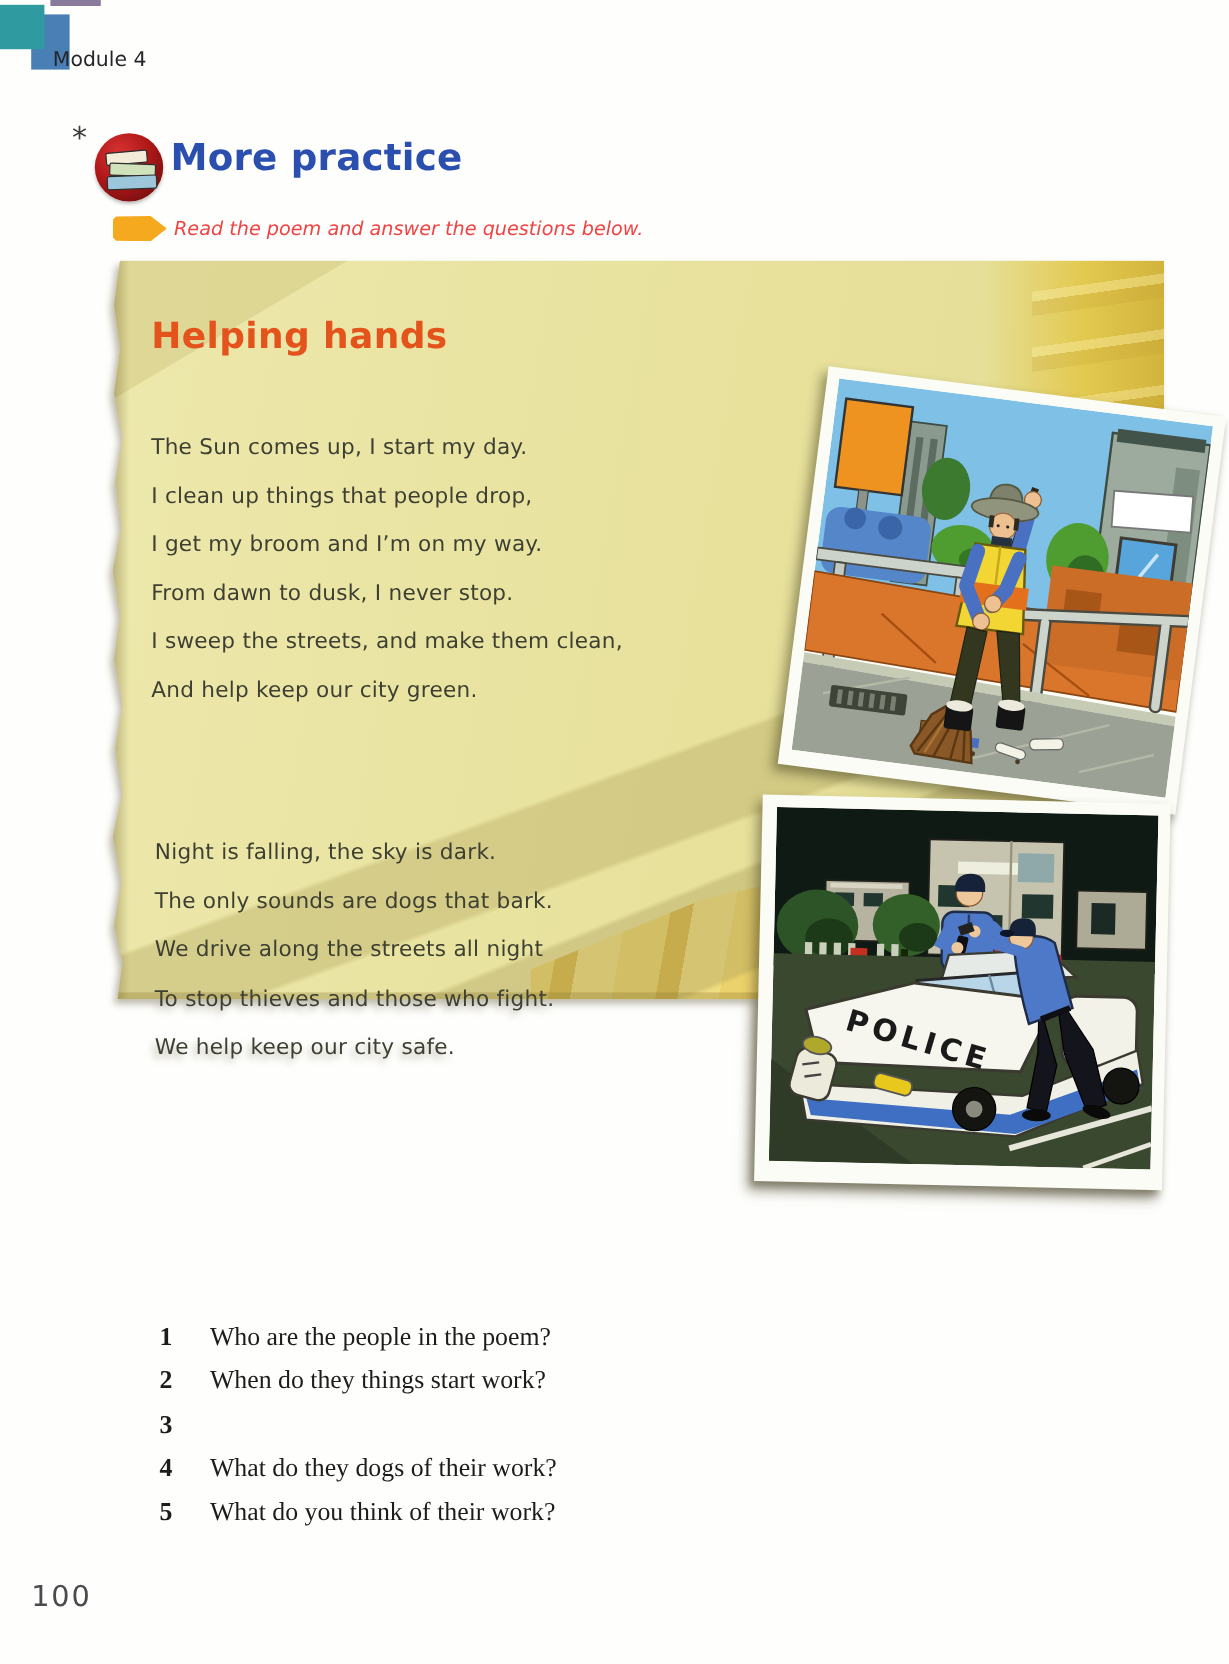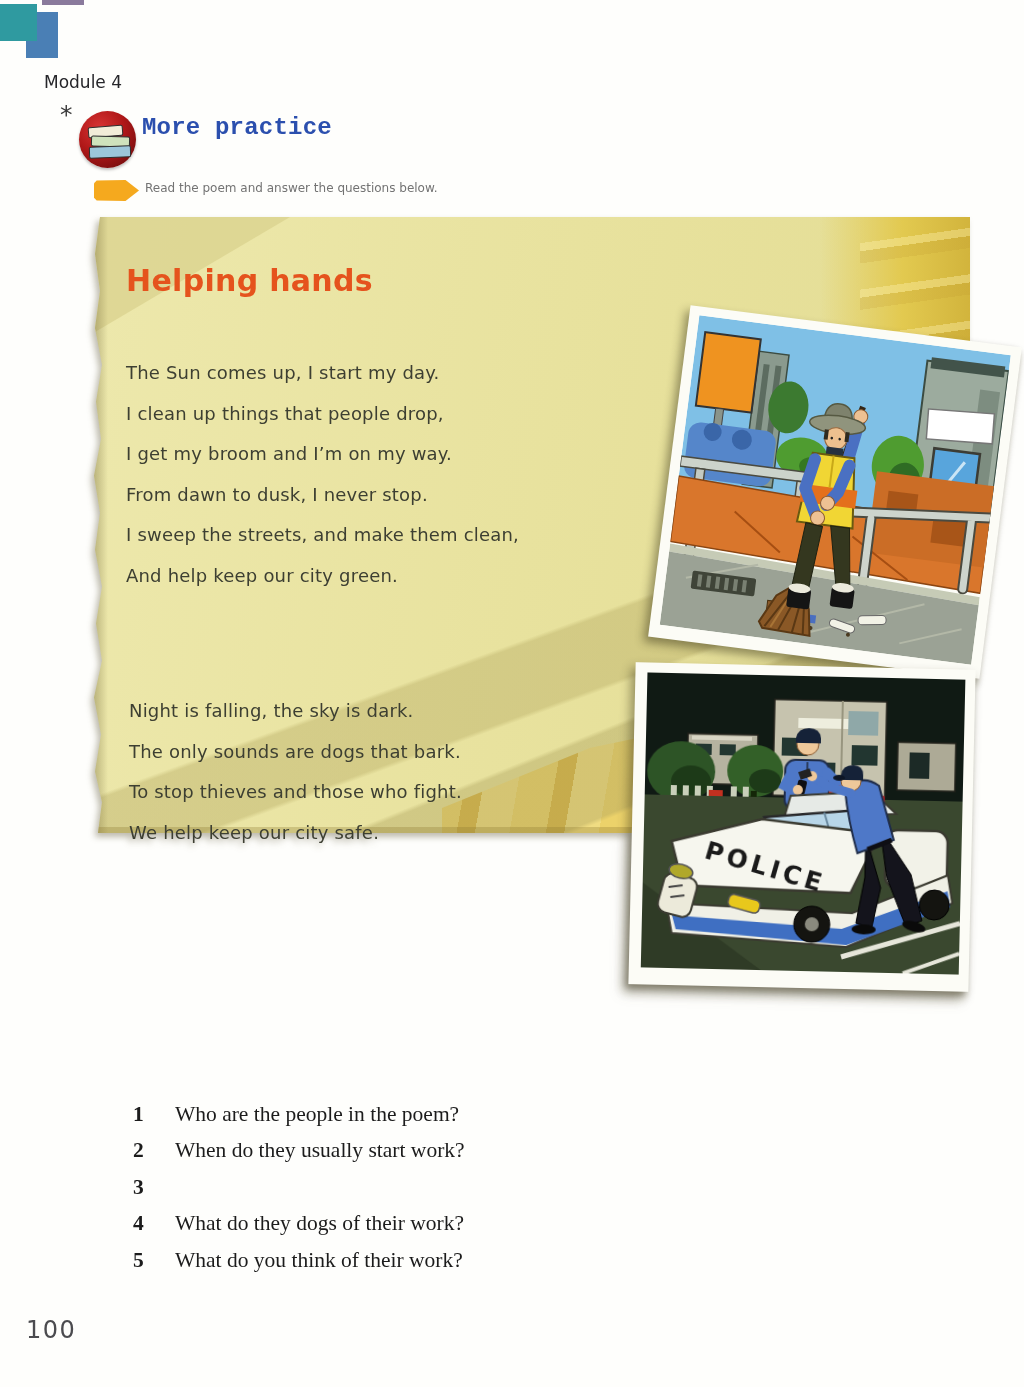--- a/index.html
+++ b/index.html
@@ -4,37 +4,37 @@
 <style>
   html,body{margin:0;padding:0;background:#ffffff;}
   #canvas{position:relative;width:1024px;height:1387px;background:#fefefc;overflow:hidden;
           font-family:"DejaVu Sans","Liberation Sans",sans-serif;}
 
   
   .sq{position:absolute;}
   #sq-purple{left:42px;top:0;width:42px;height:5px;background:#8a7a9c;}
   #sq-blue{left:26px;top:12px;width:32px;height:46px;background:#4a7fb5;}
   #sq-teal{left:0;top:4px;width:37px;height:37px;background:#2f9aa0;}
-  #module-label{position:absolute;left:44px;top:40px;font-size:17px;font-weight:500;color:#26262a;margin-top:32px;}
+  #module-label{position:absolute;left:44px;top:40px;font-size:17px;font-weight:500;color:#26262a;}
 
   
   #section-marker{position:absolute;left:60px;top:100px;font-size:25px;color:#3a3a3a;}
   #books-icon{position:absolute;left:79px;top:111px;width:57px;height:57px;border-radius:50%;
     background:radial-gradient(circle at 36% 30%,#d83434 0%,#b01818 45%,#7c0f10 80%,#5c0a0a 100%);
     box-shadow:0 2px 3px rgba(0,0,0,.25);}
   .book{position:absolute;border:1.5px solid #2e2e2e;border-radius:2px;}
   #book-1{left:9px;top:15px;width:33px;height:9px;background:#f2ecd8;transform:rotate(-5deg);}
   #book-2{left:12px;top:25px;width:37px;height:9px;background:#cfe2bc;transform:rotate(2deg);}
   #book-3{left:10px;top:35px;width:40px;height:10px;background:#9cc6da;transform:rotate(-2deg);}
-  #section-title{position:absolute;left:142px;top:114px;font-size:24px;font-weight:bold;color:#2b4fae;letter-spacing:.2px;font-family:Liberation Mono, monospace;}
+  #section-title{position:absolute;left:142px;top:114px;font-size:31px;font-weight:bold;color:#2b4fae;letter-spacing:.2px;}
 
   
   #instruction-bullet{position:absolute;left:94px;top:180px;width:45px;height:21px;background:#f5a91e;
     clip-path:polygon(0% 16%,6% 2%,70% 0%,100% 50%,70% 100%,6% 98%,0% 84%);}
-  #instruction-text{position:absolute;left:145px;top:181px;font-size:12px;font-weight:500;color:#737373;}
+  #instruction-text{position:absolute;left:145px;top:181px;font-size:16px;font-style:italic;font-weight:500;color:#ef4444;}
 
   
   #poem-card{position:absolute;left:90px;top:217px;width:880px;height:616px;
     filter:drop-shadow(-3px 4px 3px rgba(70,60,25,.35));}
   #card-clip{position:absolute;inset:0;overflow:hidden;
     background:linear-gradient(100deg,#ede8ac 0%,#e8e29e 50%,#e3dc93 100%);
     clip-path:polygon(10px 0%,100% 0%,100% 100%,8px 100%,12px 95%,5px 90%,11px 84%,4px 78%,12px 72%,6px 66%,12px 60%,5px 54%,10px 48%,4px 42%,11px 36%,6px 30%,12px 24%,5px 18%,10px 12%,5px 6%);}
   #fold-topleft{position:absolute;left:0;top:0;width:200px;height:118px;background:#d9d28d;
     clip-path:polygon(0 0,100% 0,0 100%);opacity:.75;}
   #torn-shadow{position:absolute;left:0;top:0;bottom:0;width:18px;
@@ -111,20 +111,21 @@
       <div>I clean up things that people drop,</div>
       <div>I get my broom and I’m on my way.</div>
       <div>From dawn to dusk, I never stop.</div>
       <div>I sweep the streets, and make them clean,</div>
       <div>And help keep our city green.</div>
     </div>
 
     <div class="stanza" id="stanza-2">
       <div>Night is falling, the sky is dark.</div>
       <div>The only sounds are dogs that bark.</div>
+      <div>We drive along the streets all night</div>
       <div>To stop thieves and those who fight.</div>
       <div>We help keep our city safe.</div>
     </div>
 
     <div class="polaroid" id="photo-sweeper">
       <svg viewBox="0 0 314 312">
         <rect x="0" y="0" width="314" height="215" fill="#7fc0e6"></rect>
 
         <rect x="232" y="16" width="82" height="160" fill="#9cab9e" stroke="#3c4c42" stroke-width="2"></rect>
         <rect x="236" y="12" width="74" height="11" fill="#42534a"></rect>
@@ -298,21 +299,21 @@
     </div>
   </div>
 
   <div id="questions">
     <div class="q-row">
       <span class="q-num">1</span>
       <span class="q-text">Who are the people in the poem?</span>
     </div>
     <div class="q-row">
       <span class="q-num">2</span>
-      <span class="q-text">When do they usually start work?</span>
+      <span class="q-text">When do they things start work?</span>
     </div>
     <div class="q-row">
       <span class="q-num">3</span>
     </div>
     <div class="q-row">
       <span class="q-num">4</span>
       <span class="q-text">What do they dogs of their work?</span>
     </div>
     <div class="q-row">
       <span class="q-num">5</span>

